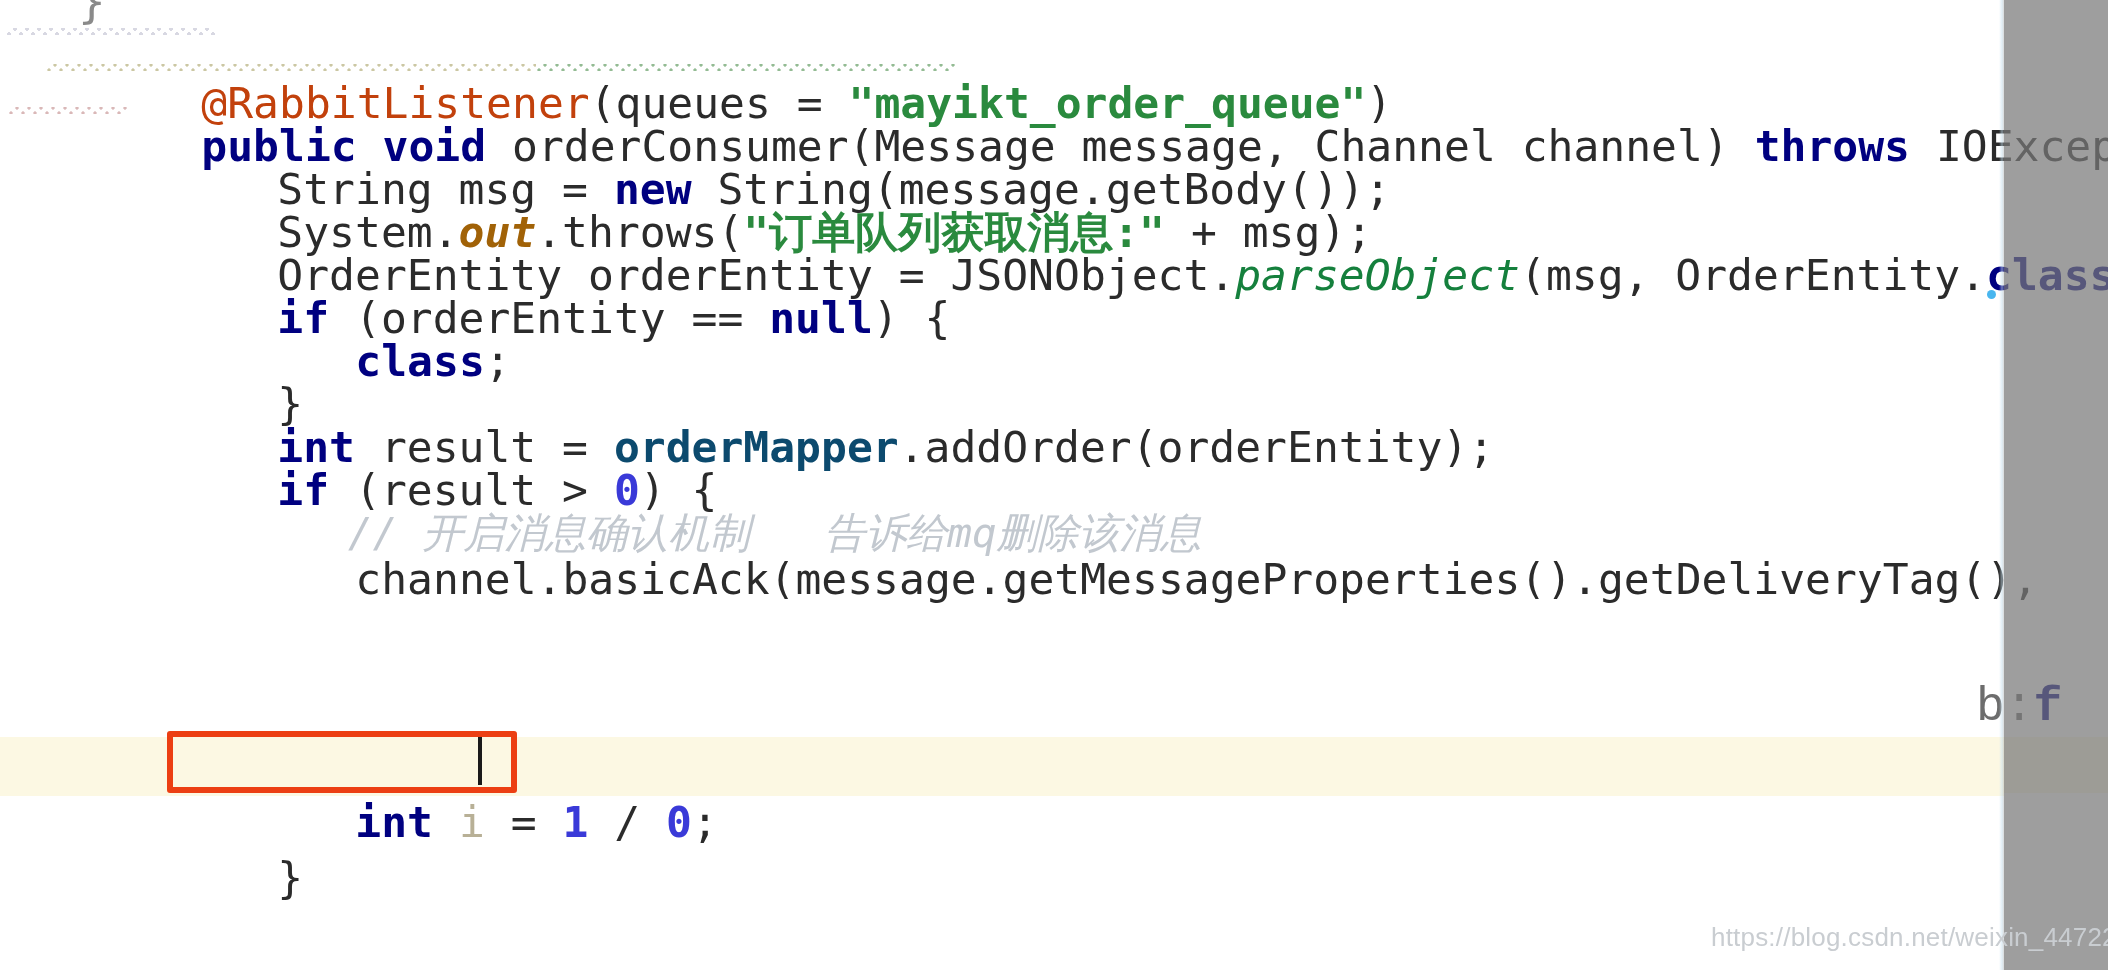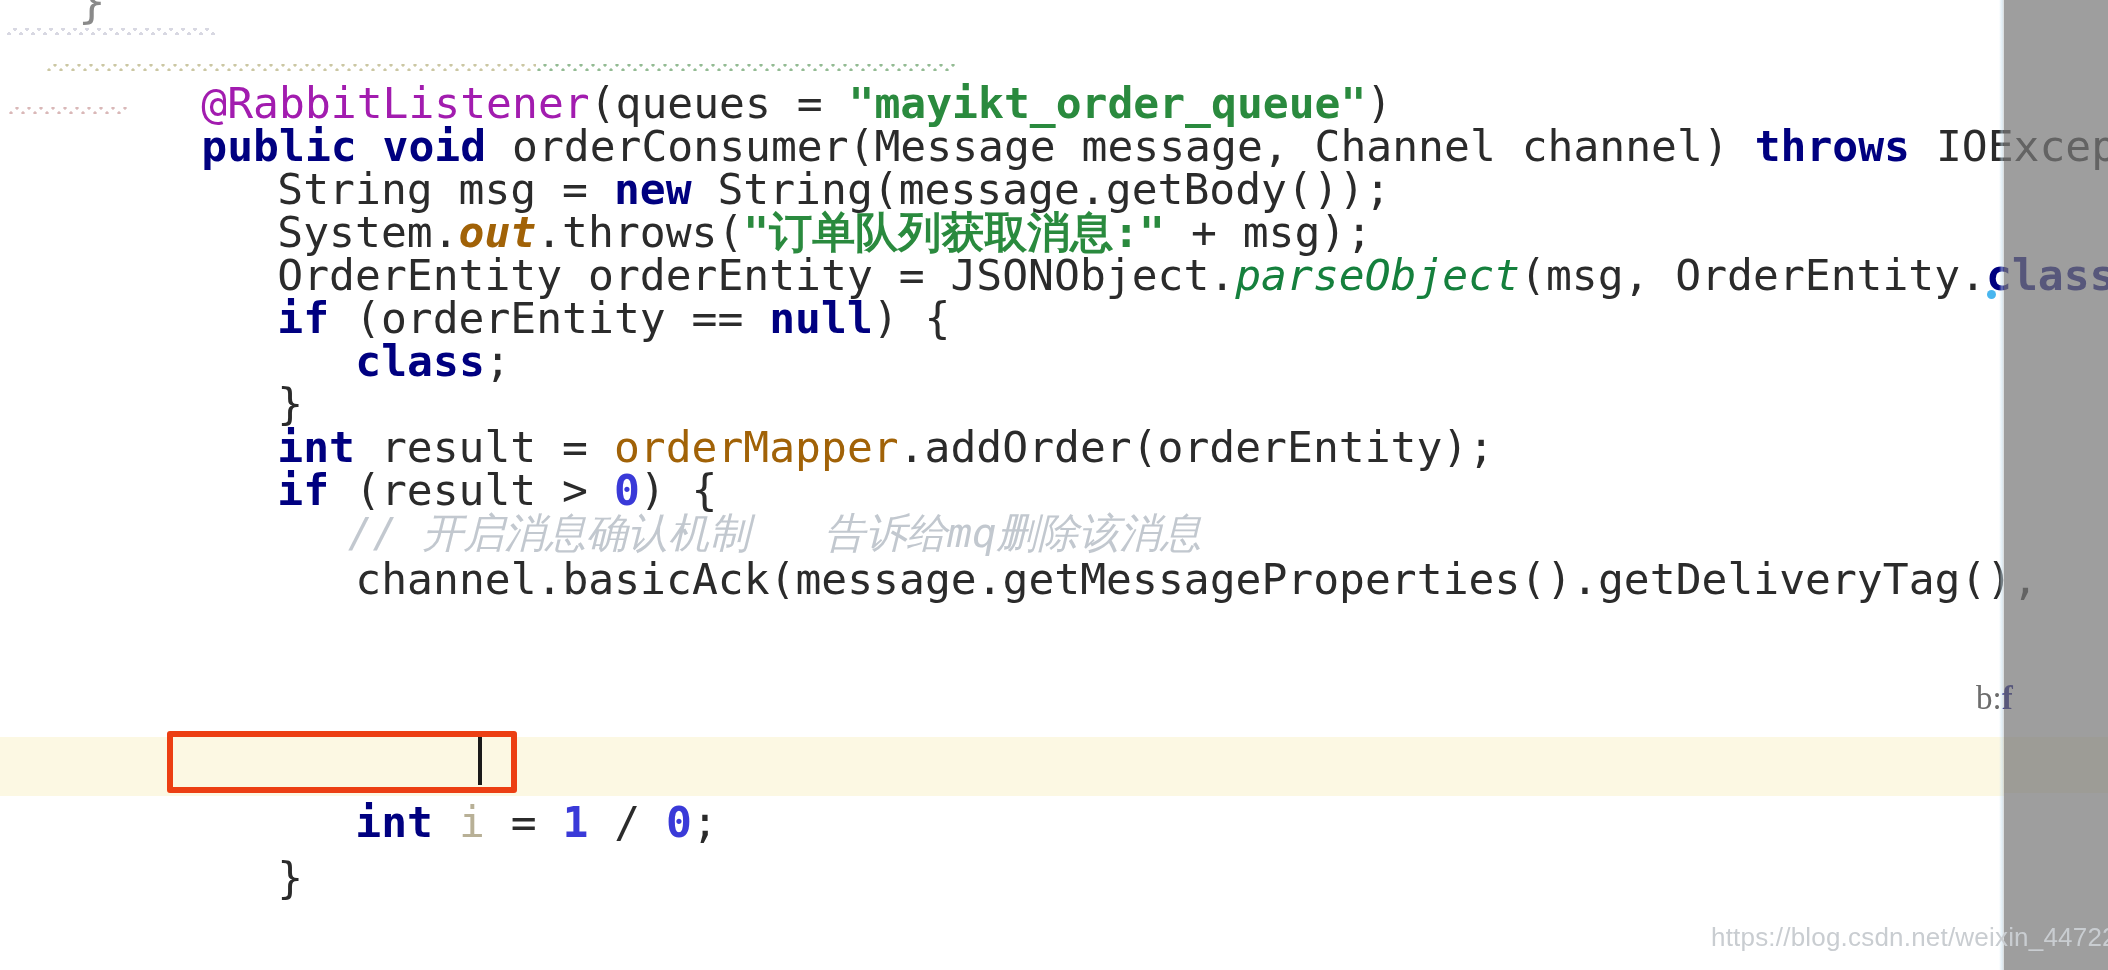--- a/index.html
+++ b/index.html
@@ -35,23 +35,23 @@
     font-size: 43px;
     letter-spacing: 0px;
     color: #2b2b2b;
     font-family: "DejaVu Sans Mono", "Liberation Mono", monospace;
   }
 
   
   .kw      { color: #000080; font-weight: bold; }
   .plain   { color: #2b2b2b; }
   .str     { color: #2a8a3e; font-weight: bold; }
-  .anno    { color: #a21caf; }
+  .anno    { color: #c2410c; }
   .num     { color: #3a3ad8; font-weight: bold; }
-  .field   { color: #a16207; font-weight: normal; }
+  .field   { color: #0c4a6e; font-weight: bold; }
   .statfn  { color: #15803d; font-style: italic; }
   .statfld { color: #a16207; font-weight: bold; font-style: italic; text-align: center; }
   .comment { color: #c2c8cf; font-style: italic; text-align: right; }
   .unused  { color: #b8b096; }
   .squiggle-top {
     position: absolute;
     left: 6px; top: 28px;
     width: 210px; height: 7px;
     opacity: .55;
   }
@@ -137,23 +137,23 @@
     right: 112px; top: 290px;
     width: 9px; height: 9px;
     border-radius: 50%;
     background: #49b6ef;
   }
 
   
   #param-hint {
     position: absolute;
     left: 1976px; top: 680px;
-    font-size: 33px;
+    font-size: 48px;
     white-space: nowrap;
-    font-family: Liberation Serif, serif;
+    font-family: Liberation Mono, monospace;
   }
   #param-hint .phk { color: #6d6d6d; }
   #param-hint .phv { color: #000080; font-weight: bold; }
 
   
   #watermark {
     position: absolute;
     left: 1711px; top: 922px;
     font-size: 26px;
     color: #c9cdd1;

